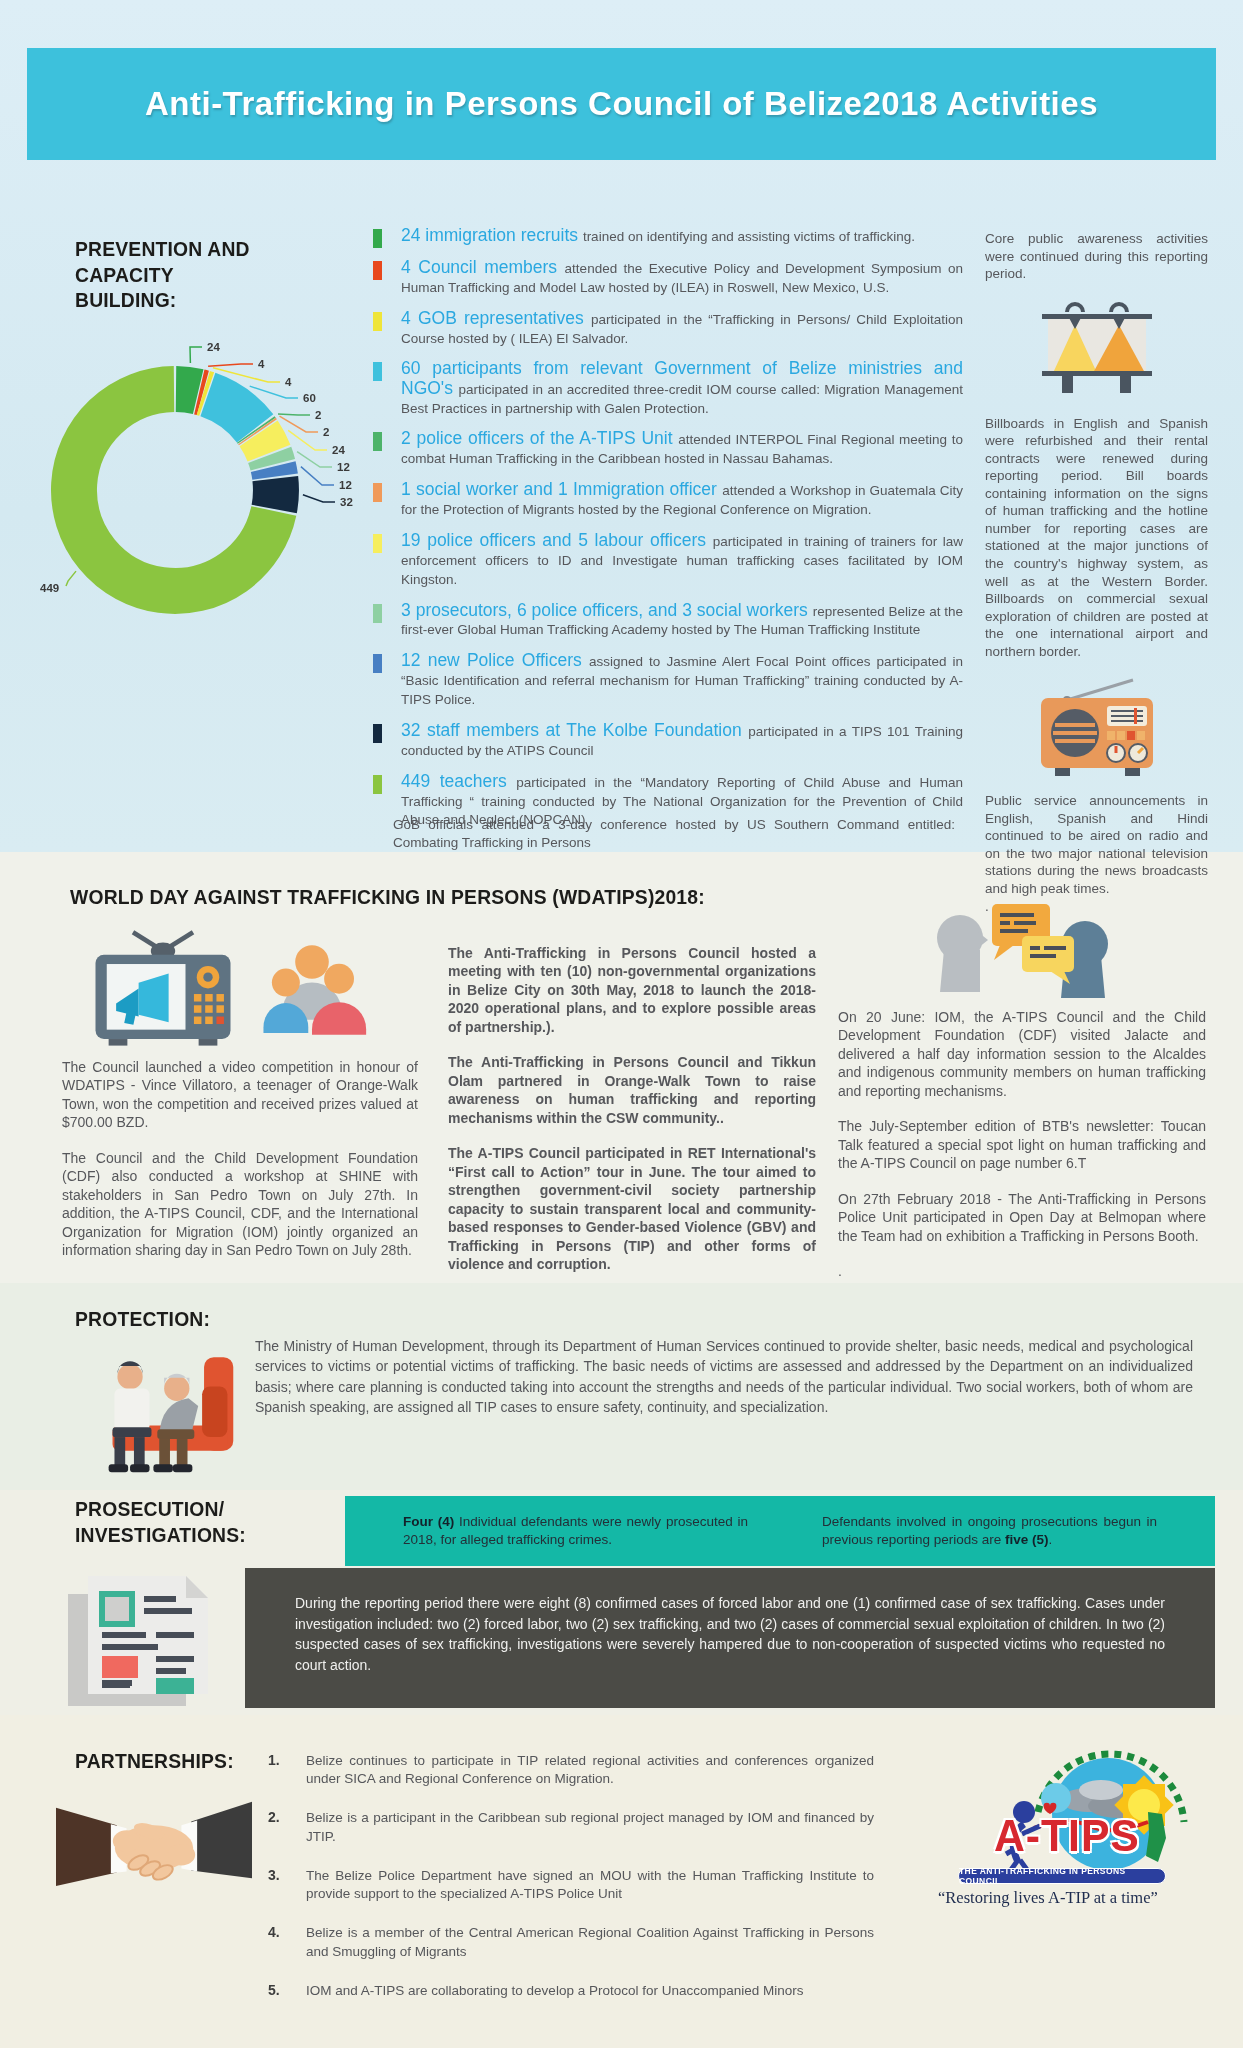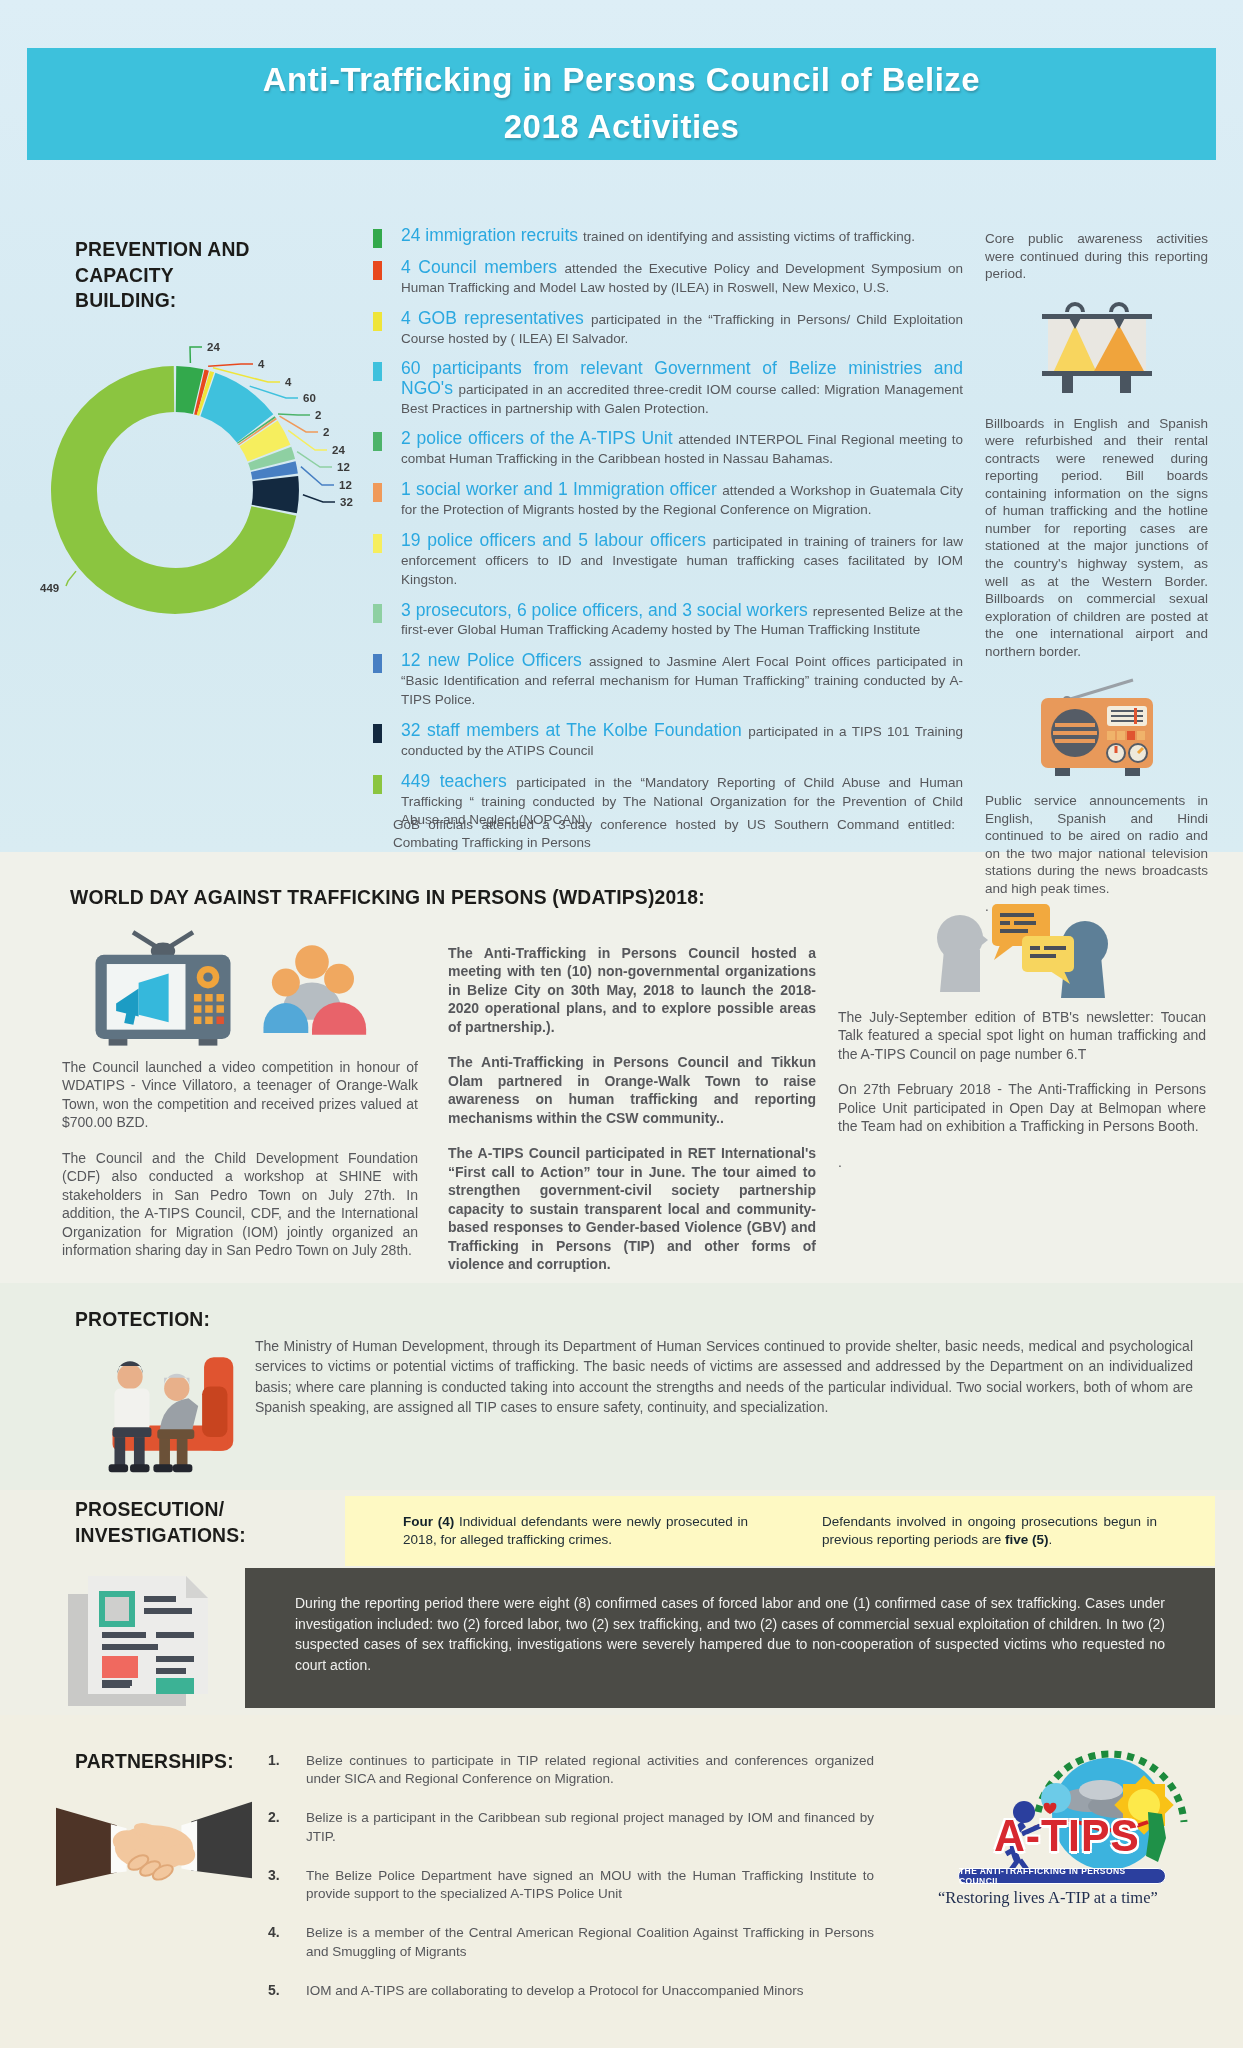--- a/index.html
+++ b/index.html
@@ -9,21 +9,21 @@
 
   
   .sec-top      { left:0; top:0;    width:1243px; height:852px;  background:linear-gradient(180deg,#ddeef6 0%,#d4e9f1 60%,#d9ecf2 100%); }
   .sec-wdatips  { left:0; top:852px; width:1243px; height:431px; background:#f0f1ea; }
   .sec-protect  { left:0; top:1283px; width:1243px; height:207px; background:#e9eee5; }
   .sec-prosec   { left:0; top:1490px; width:1243px; height:225px; background:#efefe6; }
   .sec-partner  { left:0; top:1715px; width:1243px; height:333px; background:#f1efe3; }
 
   
   .header-banner { left:27px; top:48px; width:1189px; height:112px; background:#3dc1dc;
-                   display:flex; flex-direction:column; align-items:center; justify-content:center; }
+                   display:flex; flex-direction:row; align-items:center; justify-content:center; }
   .header-banner div { color:#fff; font-weight:bold; font-size:33px; line-height:1.42;
                        text-shadow:1px 2px 2px rgba(40,80,95,.35); letter-spacing:.5px; }
 
   
   .h-black { color:#1c1c1a; font-weight:bold; font-size:21px; line-height:1.22; letter-spacing:.2px;
              white-space:pre-line; transform:scaleX(.92); transform-origin:left top; }
 
   
   .pc-list { left:373px; top:226px; width:590px; }
   .pc-item { position:relative; padding-left:28px; margin-bottom:12px; text-align:justify; }
@@ -46,21 +46,21 @@
   .wd-c3 { left:838px; top:1008px; width:368px; }
   .wd-icons1 { left:88px; top:928px; width:290px; display:flex; gap:18px; align-items:flex-end; }
   .wd-icons3 { left:930px; top:900px; }
 
   
   .prot-heading { left:75px; top:1306px; }
   .prot-text { left:255px; top:1336px; width:938px; color:#56575b; font-size:14px; line-height:1.46; text-align:justify; }
 
   
   .pros-heading { left:75px; top:1496px; }
-  .blue-box { left:345px; top:1496px; width:870px; height:70px; background:#fef9c3;
+  .blue-box { left:345px; top:1496px; width:870px; height:70px; background:#14b8a6;
               display:flex; align-items:center; padding:0 58px; gap:74px; }
   .blue-box .col { font-size:13.5px; color:#233038; line-height:1.3; text-align:justify; }
   .blue-box .col b { color:#13222b; }
   .blue-box .c1 { width:346px; }
   .blue-box .c2 { width:336px; }
   .dark-box { left:245px; top:1568px; width:970px; height:140px; background:#4b4b46;
               padding:25px 50px; color:#f0f0ee; font-size:14px; line-height:1.48; text-align:justify; }
 
   
   .pn-heading { left:75px; top:1748px; }
@@ -279,20 +279,21 @@
     <polygon points="120,71 134,71 140,84" fill="#f7d55e"></polygon>
     <g fill="#4a4f58">
       <rect x="100" y="46" width="10" height="4"></rect>
         <rect x="114" y="46" width="22" height="4"></rect>
       <rect x="100" y="54" width="26" height="4"></rect>
     </g>
   </svg>
 </div>
 
 <div class="abs wd-col wd-c3">
+  <p>On 20 June: IOM, the A-TIPS Council and the Child Development Foundation (CDF) visited Jalacte and delivered a half day information session to the Alcaldes and indigenous community members on human trafficking and reporting mechanisms.</p>
   <p>The July-September edition of BTB's newsletter: Toucan Talk featured a special spot light on human trafficking and the A-TIPS Council on page number 6.T</p>
   <p>On 27th February 2018 - The Anti-Trafficking in Persons Police Unit participated in Open Day at Belmopan where the Team had on exhibition a Trafficking in Persons Booth.</p>
   <p>.</p>
 </div>
 
 <div class="abs h-black prot-heading">PROTECTION:</div>
 <div class="abs" style="left:58px; top:1328px;">
   <svg width="185" height="150" viewBox="0 0 190 154">
     <rect x="150" y="30" width="30" height="96" rx="10" fill="#e05430"></rect>
     <rect x="56" y="100" width="118" height="26" rx="7" fill="#e05430"></rect>

